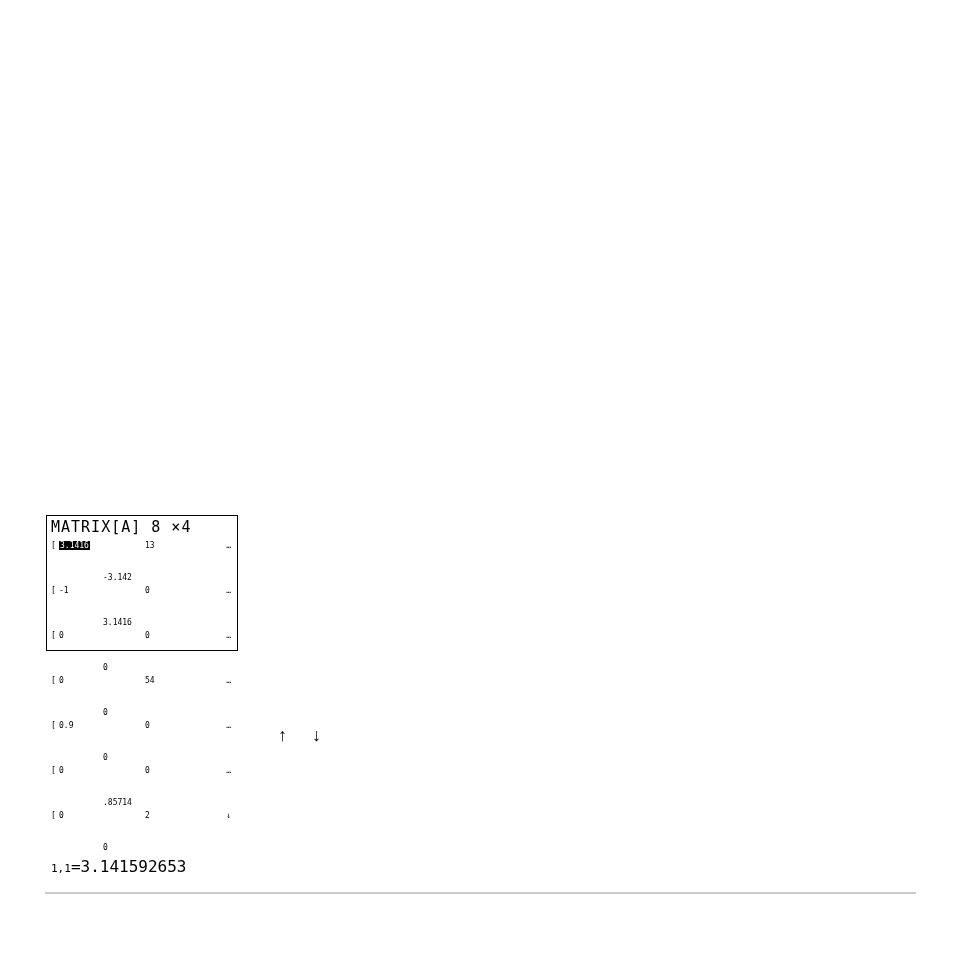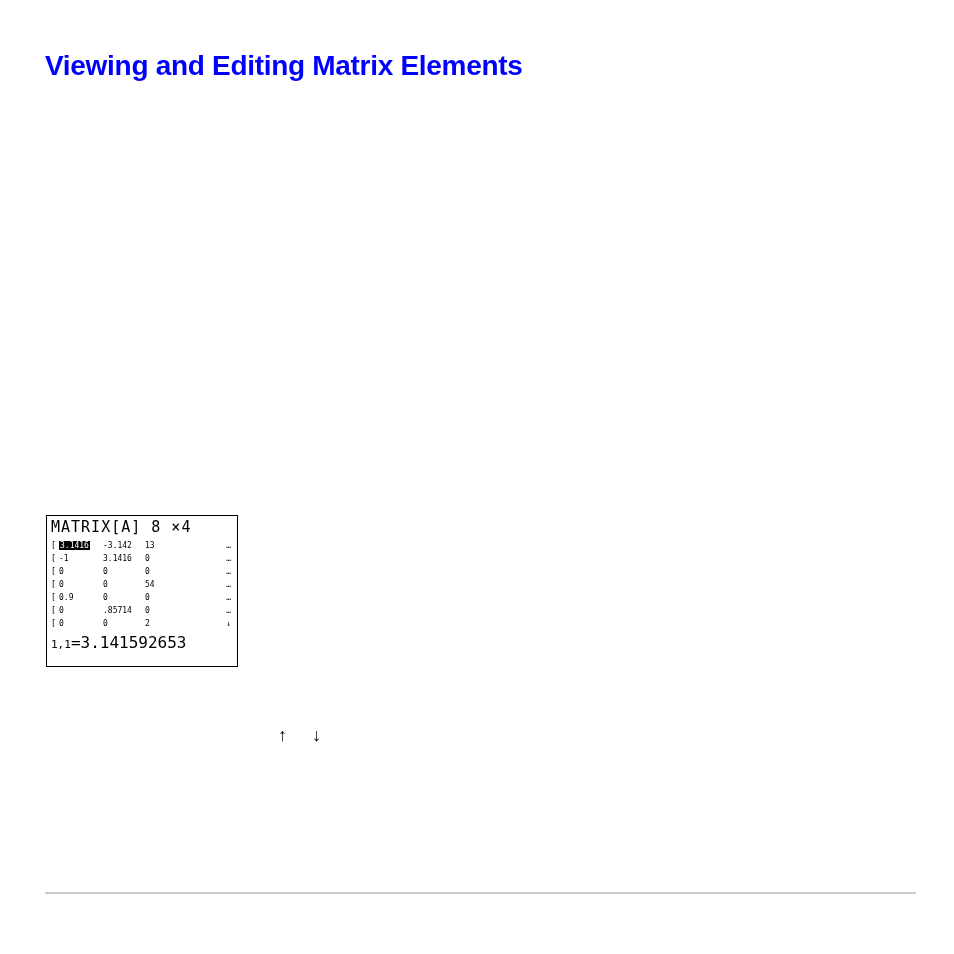--- a/index.html
+++ b/index.html
@@ -20,21 +20,21 @@
     font-family: "Arial Black", Arial, sans-serif;
     font-weight: 900;
     font-size: 28px;
     letter-spacing: -0.3px;
   }
   .calc-screen {
     position: absolute;
     left: 46px;
     top: 515px;
     width: 192px;
-    height: 152px;
+    height: 136px;
     border: 1px solid #000;
     background: #fff;
     padding: 4px 4px 19px 4px;
     font-family: "Lucida Console", Consolas, monospace;
     color: #000;
   }
   .calc-header {
     font-size: 15px;
     letter-spacing: 1px;
     line-height: 15px;
@@ -50,20 +50,21 @@
   }
   .matrix-row .lb {
     width: 8px;
   }
   .matrix-row .c1 {
     width: 44px;
     padding-left: 0px;
   }
   .matrix-row .c2 {
     width: 42px;
+    margin-top: 32px;
   }
   .matrix-row .c3 {
     width: 30px;
   }
   .matrix-row .tail {
     flex: 1;
     text-align: right;
     padding-right: 2px;
   }
   .sel {
@@ -98,21 +99,20 @@
     right: 38px;
     top: 892px;
     height: 2px;
     background: #cccccc;
   }
 </style>
 </head>
 <body>
 
 <div class="page">
-  <h1 class="title">Viewing and Editing Matrix Elements</h1>
 
   <div class="calc-screen">
     <div class="calc-header">MATRIX[A]  8 ×4</div>
     <div class="matrix-area" id="matrix-body">
         <div class="matrix-row">
           <span class="lb">[</span>
           <span class="c1"><span class="sel">3.1416</span></span>
           <span class="c2">-3.142</span>
           <span class="c3">13</span>
           <span class="tail">…</span>

